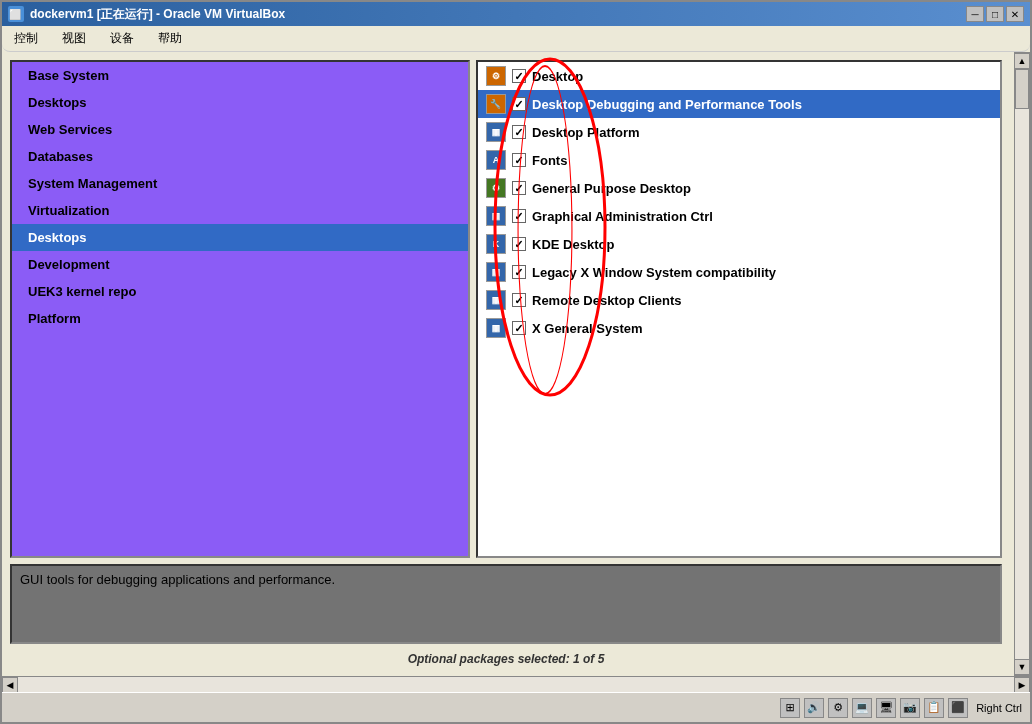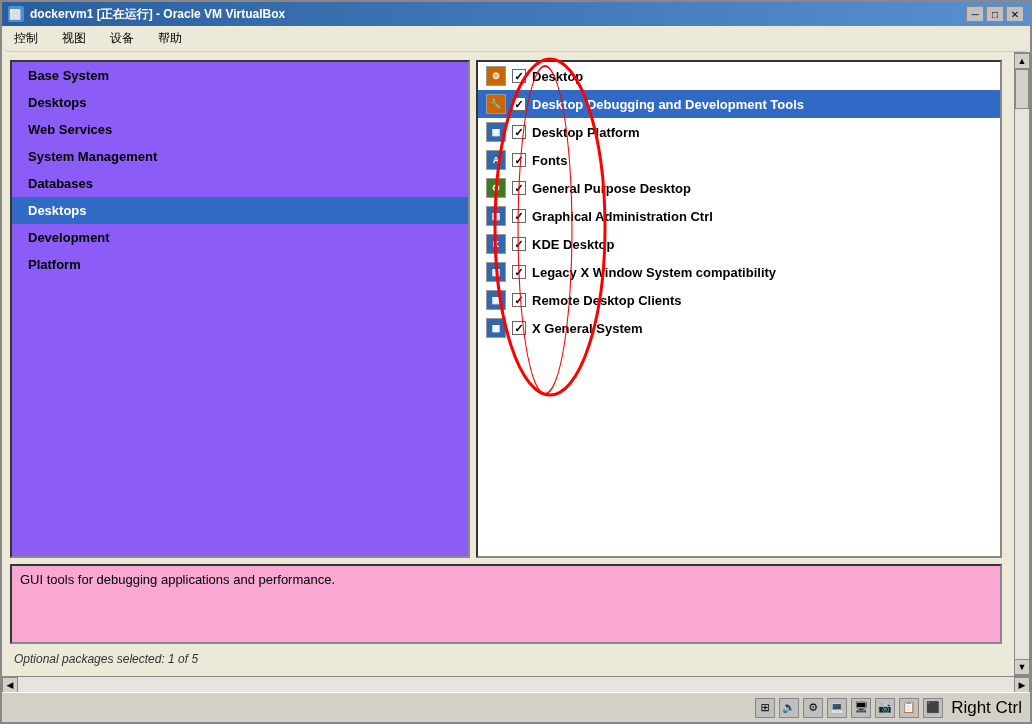--- a/index.html
+++ b/index.html
@@ -196,33 +196,34 @@
       color: #000;
       flex-shrink: 0;
     }
 
     .checkbox.checked::after {
       content: '✓';
     }
 
     
     .description-area {
-      background: #f9a8d4;
+      background: #737373;
       border: 2px inset #888;
       min-height: 80px;
       padding: 6px 8px;
       font-size: 13px;
     }
 
     .status-line {
-      text-align: left;
+      text-align: center;
       font-size: 12px;
       font-style: italic;
       padding: 2px 4px;
       color: #333;
+      font-weight: bold;
     }
 
     
     .annotation-circle {
       position: absolute;
       border: 2.5px solid red;
       border-radius: 50%;
       pointer-events: none;
       z-index: 100;
     }
@@ -333,39 +334,41 @@
   <div class="content-with-scroll">
 
     <div style="flex:1; display:flex; flex-direction:column; padding:8px; gap:6px; overflow:hidden;">
 
       <div class="panels-container">
 
         <div class="left-panel">
           <div class="left-item">Base System</div>
           <div class="left-item">Desktops</div>
           <div class="left-item">Web Services</div>
+          <div class="left-item">Databases</div>
           <div class="left-item">System Management</div>
-          <div class="left-item">Databases</div>
+          <div class="left-item">Virtualization</div>
           <div class="left-item selected">Desktops</div>
           <div class="left-item">Development</div>
+          <div class="left-item">UEK3 kernel repo</div>
           <div class="left-item">Platform</div>
         </div>
 
         <div class="right-panel">
 
           <div class="right-item">
             <div class="pkg-icon orange">⚙</div>
             <div class="checkbox checked"></div>
             <span>Desktop</span>
           </div>
 
           <div class="right-item selected">
             <div class="pkg-icon orange">🔧</div>
             <div class="checkbox checked"></div>
-            <span>Desktop Debugging and Development Tools</span>
+            <span>Desktop Debugging and Performance Tools</span>
           </div>
 
           <div class="right-item">
             <div class="pkg-icon blue">▦</div>
             <div class="checkbox checked"></div>
             <span>Desktop Platform</span>
           </div>
 
           <div class="right-item">
             <div class="pkg-icon blue">A</div>
@@ -441,21 +444,21 @@
     <div></div>
     <div class="taskbar-icons">
       <div class="taskbar-icon">⊞</div>
       <div class="taskbar-icon">🔊</div>
       <div class="taskbar-icon">⚙</div>
       <div class="taskbar-icon">💻</div>
       <div class="taskbar-icon">🖥</div>
       <div class="taskbar-icon">📷</div>
       <div class="taskbar-icon">📋</div>
       <div class="taskbar-icon">⬛</div>
-      <span style="font-size:17px; padding:0 4px;">Right Ctrl</span>
+      <span style="font-size:11px; padding:0 4px;">Right Ctrl</span>
     </div>
   </div>
 
 </div>
 
 <div class="annotation-circle" style="left: 495px; top: 65px; width: 100px; height: 330px; transform: scaleX(0.55) scaleY(1); transform-origin: center center;">
 </div>
 
 <svg style="position:absolute; top:55px; left:490px; pointer-events:none; z-index:200;" width="120" height="345">
   <ellipse cx="60" cy="172" rx="55" ry="168" fill="none" stroke="red" stroke-width="3"></ellipse>

